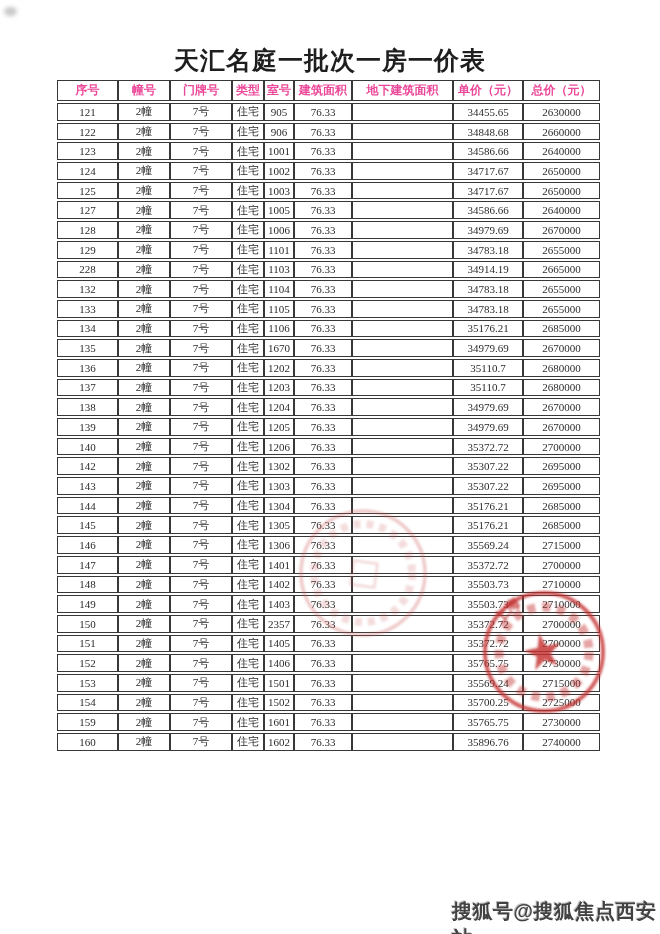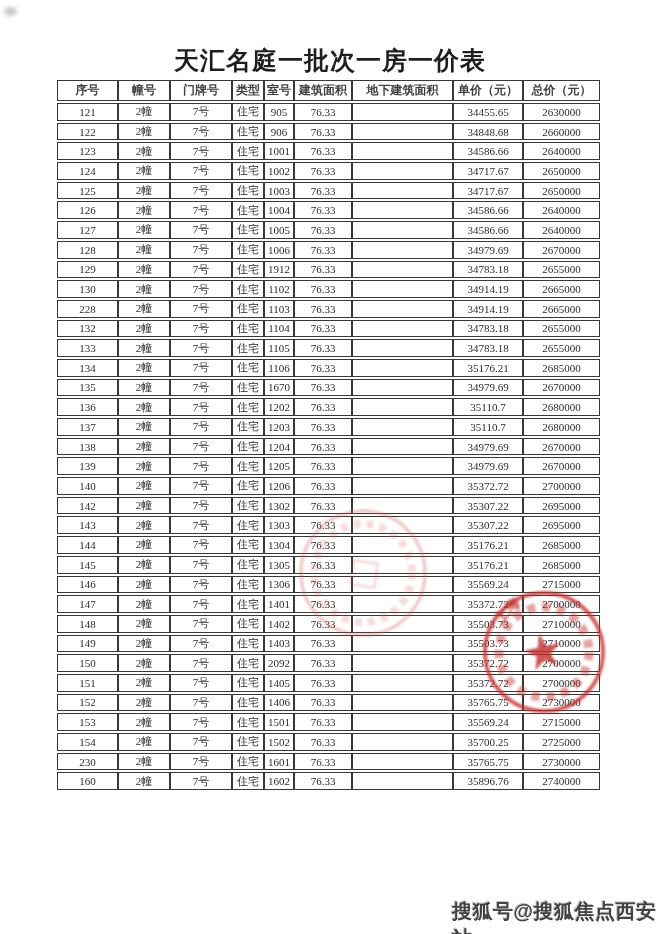--- a/index.html
+++ b/index.html
@@ -34,21 +34,21 @@
     text-align:center;
     vertical-align:middle;
     padding:0;
     overflow:hidden;
     white-space:nowrap;
   }
   table.price th{
     height:19px;
     font-size:12px;
     font-weight:bold;
-    color:#404040;
+    color:#ec4899;
   }
   table.price td{
     height:15.7px;
     font-size:11px;
     color:#2b2b2b;
   }
   .overlay{
     position:absolute;left:0;top:0;
     pointer-events:none;
   }
@@ -146,86 +146,64 @@
           <td>2幢</td>
           <td>7号</td>
           <td>住宅</td>
           <td>1003</td>
           <td>76.33</td>
           <td></td>
           <td>34717.67</td>
           <td>2650000</td>
         </tr>
         <tr>
-          <td>126</td>
-          <td>2幢</td>
-          <td>7号</td>
-          <td>住宅</td>
-          <td>1004</td>
+          <td>127</td>
+          <td>2幢</td>
+          <td>7号</td>
+          <td>住宅</td>
+          <td>1005</td>
           <td>76.33</td>
           <td></td>
           <td>34586.66</td>
           <td>2640000</td>
         </tr>
         <tr>
-          <td>127</td>
-          <td>2幢</td>
-          <td>7号</td>
-          <td>住宅</td>
-          <td>1005</td>
-          <td>76.33</td>
-          <td></td>
-          <td>34586.66</td>
-          <td>2640000</td>
-        </tr>
-        <tr>
           <td>128</td>
           <td>2幢</td>
           <td>7号</td>
           <td>住宅</td>
           <td>1006</td>
           <td>76.33</td>
           <td></td>
           <td>34979.69</td>
           <td>2670000</td>
         </tr>
         <tr>
           <td>129</td>
           <td>2幢</td>
           <td>7号</td>
           <td>住宅</td>
-          <td>1912</td>
+          <td>1101</td>
           <td>76.33</td>
           <td></td>
           <td>34783.18</td>
           <td>2655000</td>
         </tr>
         <tr>
-          <td>130</td>
-          <td>2幢</td>
-          <td>7号</td>
-          <td>住宅</td>
-          <td>1102</td>
+          <td>228</td>
+          <td>2幢</td>
+          <td>7号</td>
+          <td>住宅</td>
+          <td>1103</td>
           <td>76.33</td>
           <td></td>
           <td>34914.19</td>
           <td>2665000</td>
         </tr>
         <tr>
-          <td>228</td>
-          <td>2幢</td>
-          <td>7号</td>
-          <td>住宅</td>
-          <td>1103</td>
-          <td>76.33</td>
-          <td></td>
-          <td>34914.19</td>
-          <td>2665000</td>
-        </tr>
-        <tr>
           <td>132</td>
           <td>2幢</td>
           <td>7号</td>
           <td>住宅</td>
           <td>1104</td>
           <td>76.33</td>
           <td></td>
           <td>34783.18</td>
           <td>2655000</td>
         </tr>
@@ -403,21 +381,21 @@
           <td>76.33</td>
           <td></td>
           <td>35503.73</td>
           <td>2710000</td>
         </tr>
         <tr>
           <td>150</td>
           <td>2幢</td>
           <td>7号</td>
           <td>住宅</td>
-          <td>2092</td>
+          <td>2357</td>
           <td>76.33</td>
           <td></td>
           <td>35372.72</td>
           <td>2700000</td>
         </tr>
         <tr>
           <td>151</td>
           <td>2幢</td>
           <td>7号</td>
           <td>住宅</td>
@@ -454,21 +432,21 @@
           <td>2幢</td>
           <td>7号</td>
           <td>住宅</td>
           <td>1502</td>
           <td>76.33</td>
           <td></td>
           <td>35700.25</td>
           <td>2725000</td>
         </tr>
         <tr>
-          <td>230</td>
+          <td>159</td>
           <td>2幢</td>
           <td>7号</td>
           <td>住宅</td>
           <td>1601</td>
           <td>76.33</td>
           <td></td>
           <td>35765.75</td>
           <td>2730000</td>
         </tr>
         <tr>

